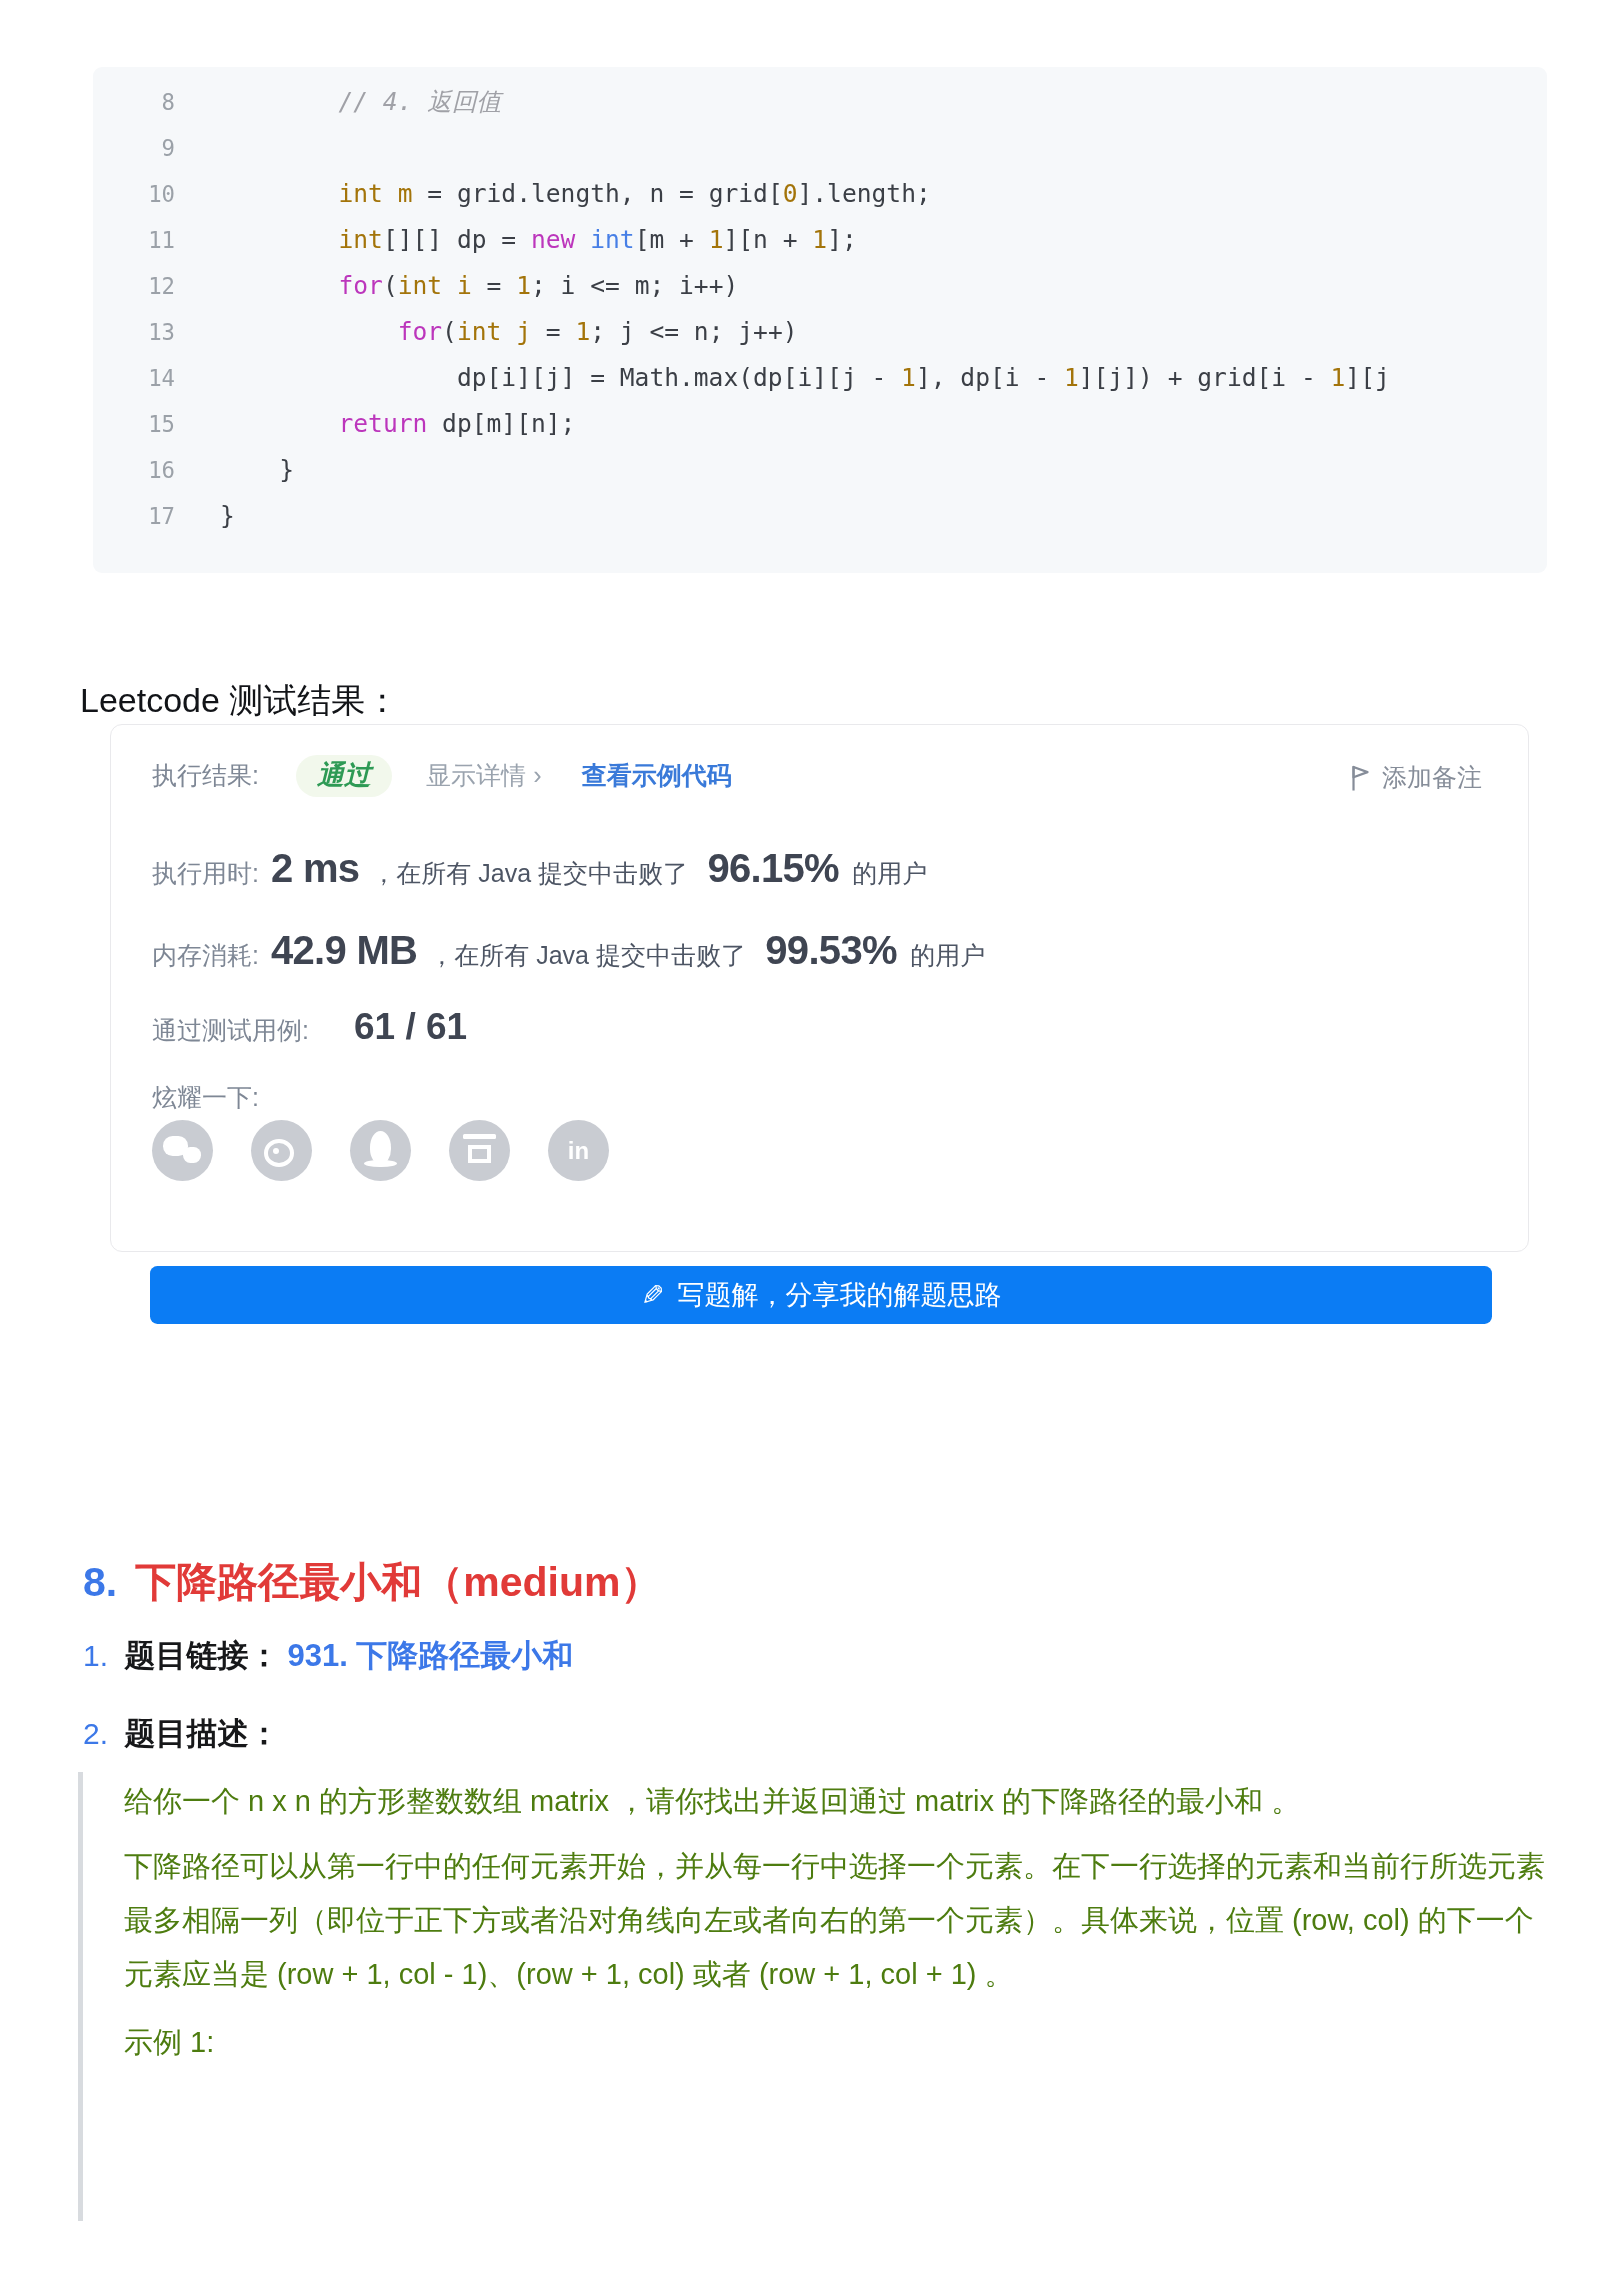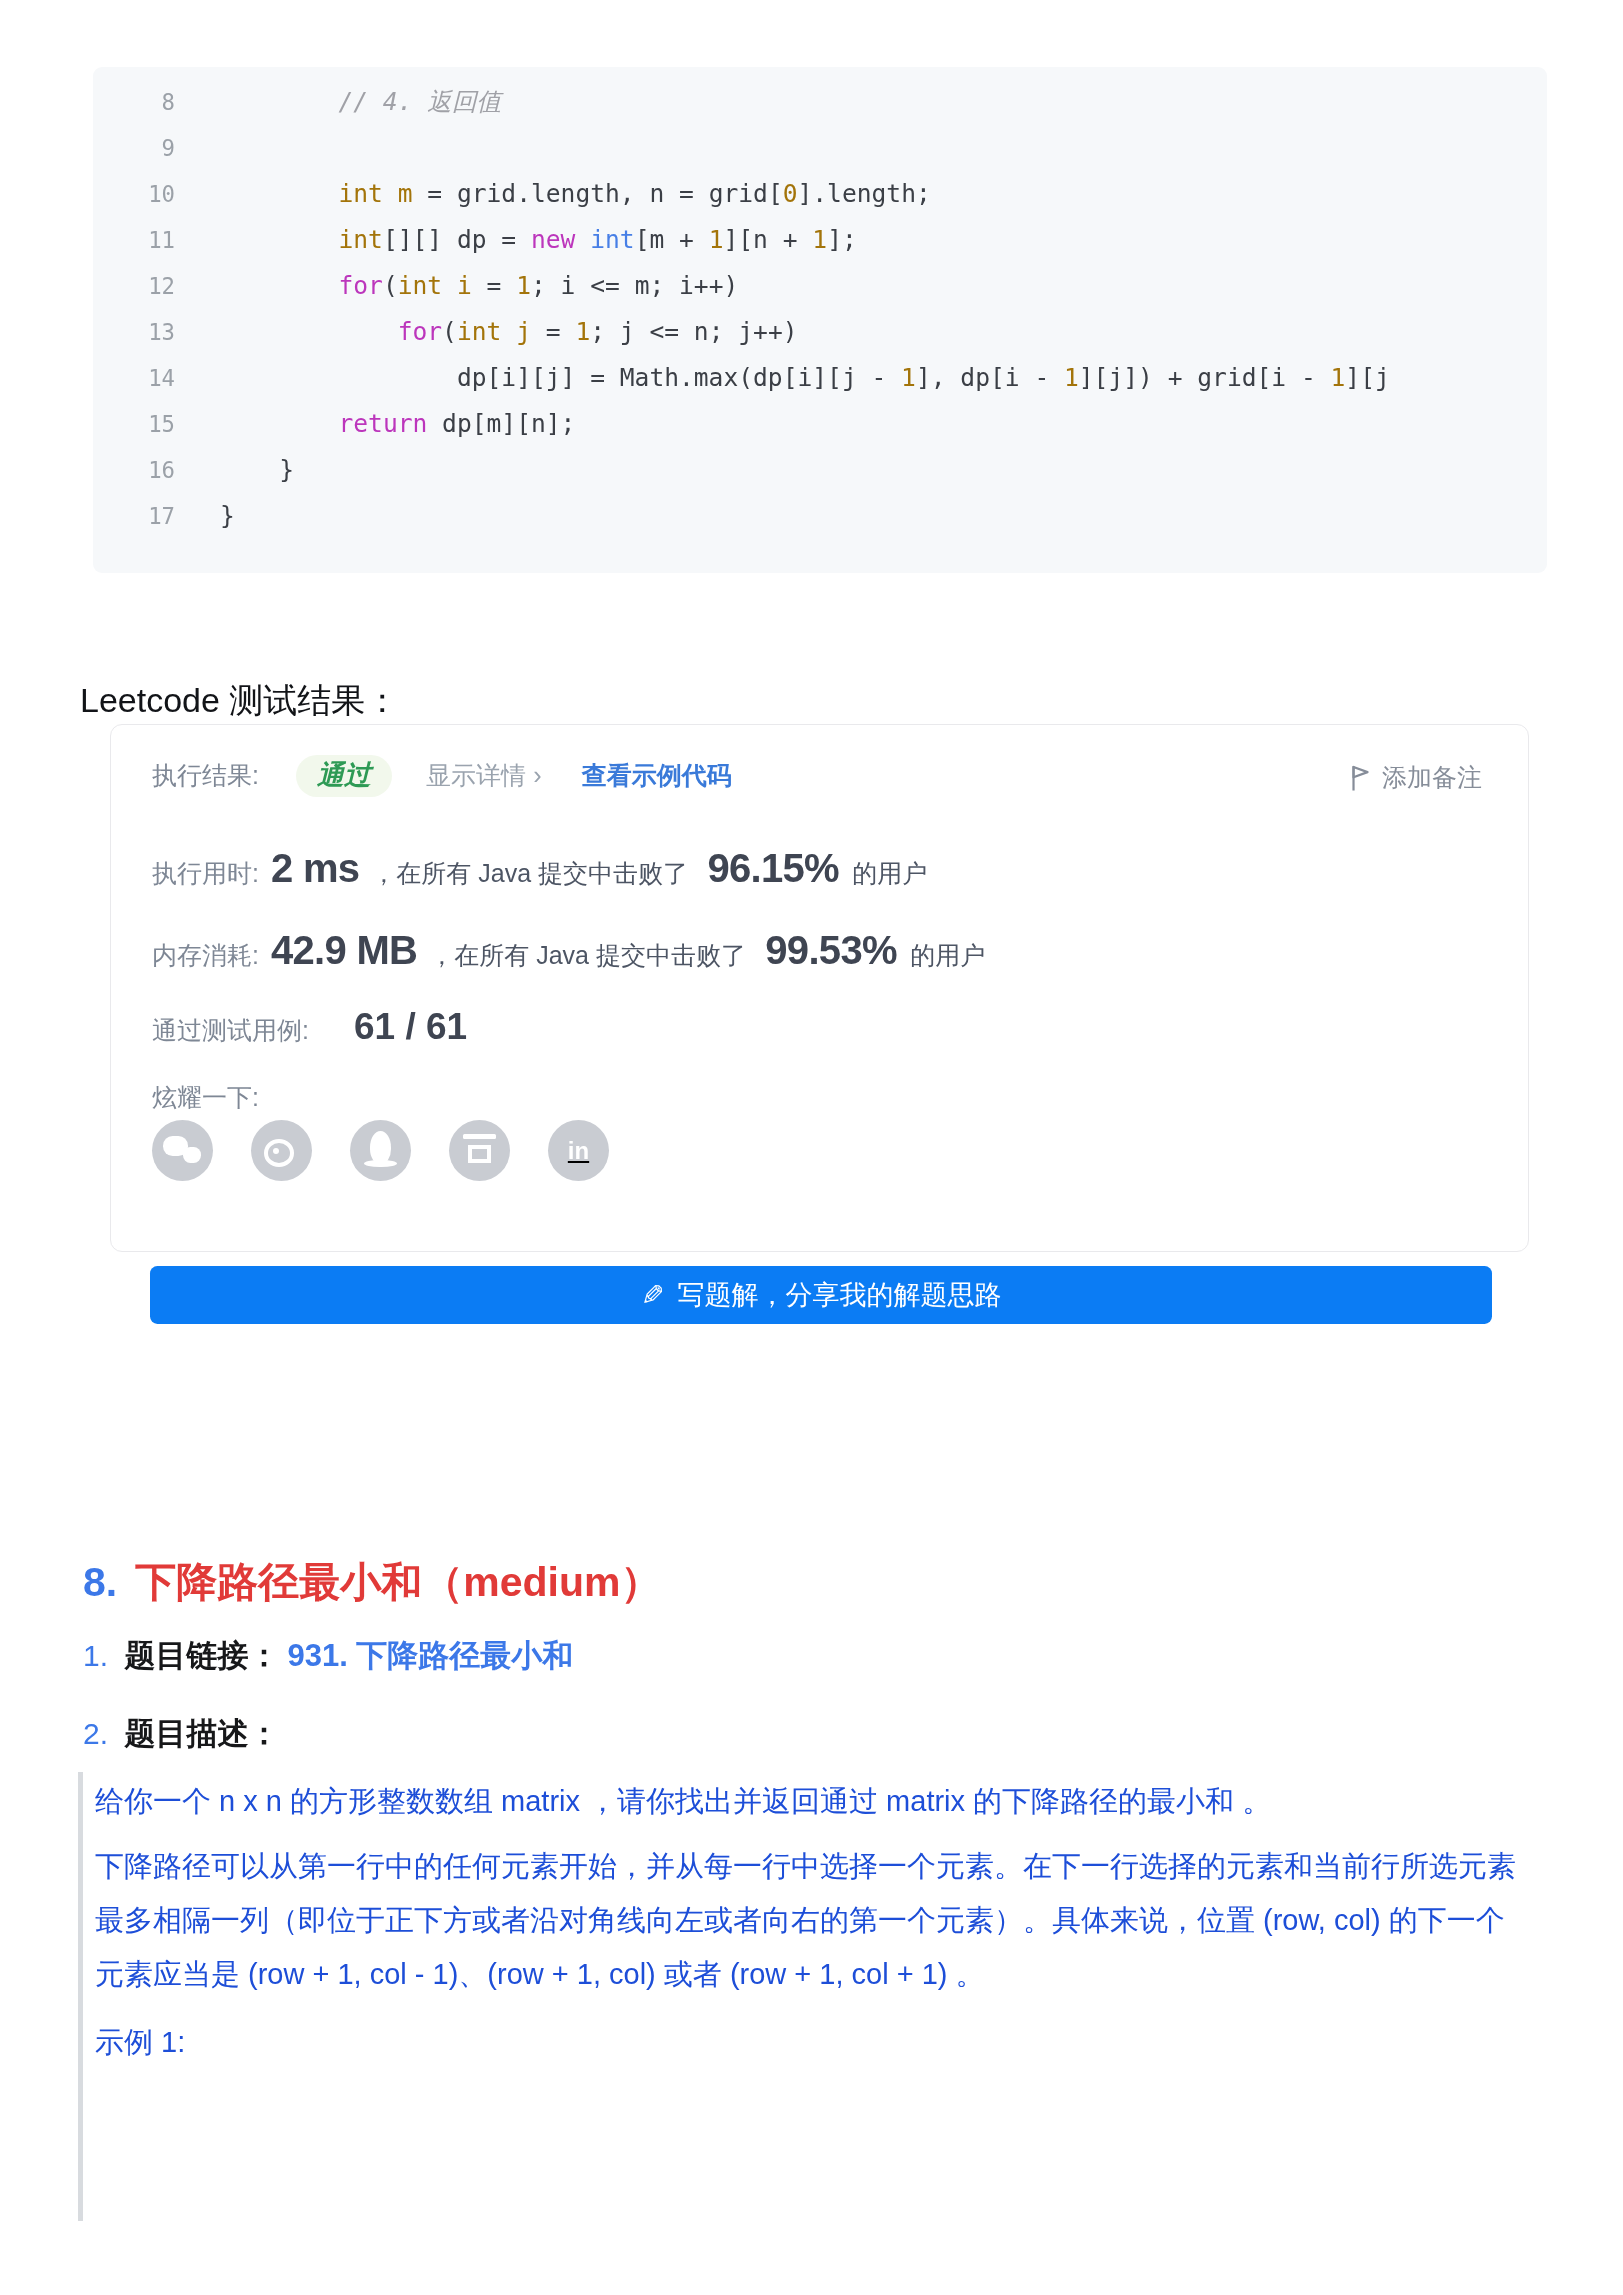--- a/index.html
+++ b/index.html
@@ -46,21 +46,21 @@
     color:#868d99;font-size:25px;cursor:pointer;}
   .p-row2{top:121px;}
   .p-row3{top:203px;}
   .p-row4{top:281px;}
   .p-row5{top:356px;}
   .big-val{margin-left:12px;font-size:40px;font-weight:700;color:#3f4552;letter-spacing:-0.7px;}
   .beat{margin-left:12px;font-size:25px;color:#4d5564;}
   .big-pct{margin-left:19.4px;font-size:40px;font-weight:700;color:#3f4552;letter-spacing:-0.7px;}
   .suffix{margin-left:13.4px;font-size:25px;color:#4d5564;}
   .cases-val{margin-left:45px;font-size:37px;font-weight:700;color:#3f4552;}
-  .share-row{position:absolute;left:41px;top:395px;display:flex;gap:38px;text-decoration:underline;}
+  .share-row{position:absolute;left:41px;top:395px;display:flex;gap:38px;}
   .share-icon{width:61px;height:61px;border-radius:50%;background:#c9ccd2;position:relative;
     display:flex;align-items:center;justify-content:center;cursor:pointer;}
   .si-glyph{color:#fff;font-weight:700;font-size:24px;z-index:2;}
   .si-wechat::before{content:"";position:absolute;left:11.2px;top:15.6px;width:24.6px;height:20px;background:#fff;border-radius:9.7px;}
   .si-wechat::after{content:"";position:absolute;left:30.5px;top:27px;width:18.6px;height:15.6px;background:#fff;border-radius:7.4px;}
   .si-weibo::before{content:"";position:absolute;left:12.7px;top:18.6px;width:22.3px;height:20px;border:4.5px solid #fff;border-radius:50%;}
   .si-weibo::after{content:"";position:absolute;left:21.6px;top:27.5px;width:6.7px;height:6.7px;background:#fff;border-radius:50%;}
   .si-qq::before{content:"";position:absolute;left:20px;top:11.2px;width:21px;height:33px;background:#fff;border-radius:50% 50% 46% 46%;}
   .si-qq::after{content:"";position:absolute;left:14px;top:40px;width:33px;height:7.4px;background:#fff;border-radius:50%;}
   .si-douban::before{content:"";position:absolute;left:14px;top:14px;width:33px;height:5.2px;background:#fff;border-radius:1.5px;}
@@ -76,22 +76,22 @@
   .section-heading{position:absolute;left:83px;top:1555px;font-size:41px;font-weight:700;white-space:nowrap;}
   .sec-no{color:#3c78e8;margin-right:18px;}
   .sec-title{color:#e13a38;}
   .list-item{position:absolute;left:83px;font-size:31px;font-weight:700;color:#17181a;white-space:nowrap;}
   .li-no{color:#3c78e8;font-weight:400;font-size:30px;margin-right:16.4px;}
   .li-link{color:#3c78e8;margin-left:8px;cursor:pointer;}
   .item-1{top:1635px;}
   .item-2{top:1713px;}
   
   .quote-border{position:absolute;left:78px;top:1772px;width:4.5px;height:449px;background:#d8dbdf;}
-  .desc{position:absolute;left:95px;width:1426px;margin:0;
-    font-size:29px;line-height:54px;color:#1d4ed8;}
+  .desc{position:absolute;left:124px;width:1426px;margin:0;
+    font-size:29px;line-height:54px;color:#4d7c0f;}
   .desc-p1{top:1774px;}
   .desc-p2{top:1839px;}
   .desc-p3{top:2015px;}
   .flag-svg{display:block;}
 </style>
 </head>
 <body>
 
 <section class="code-block">
 

